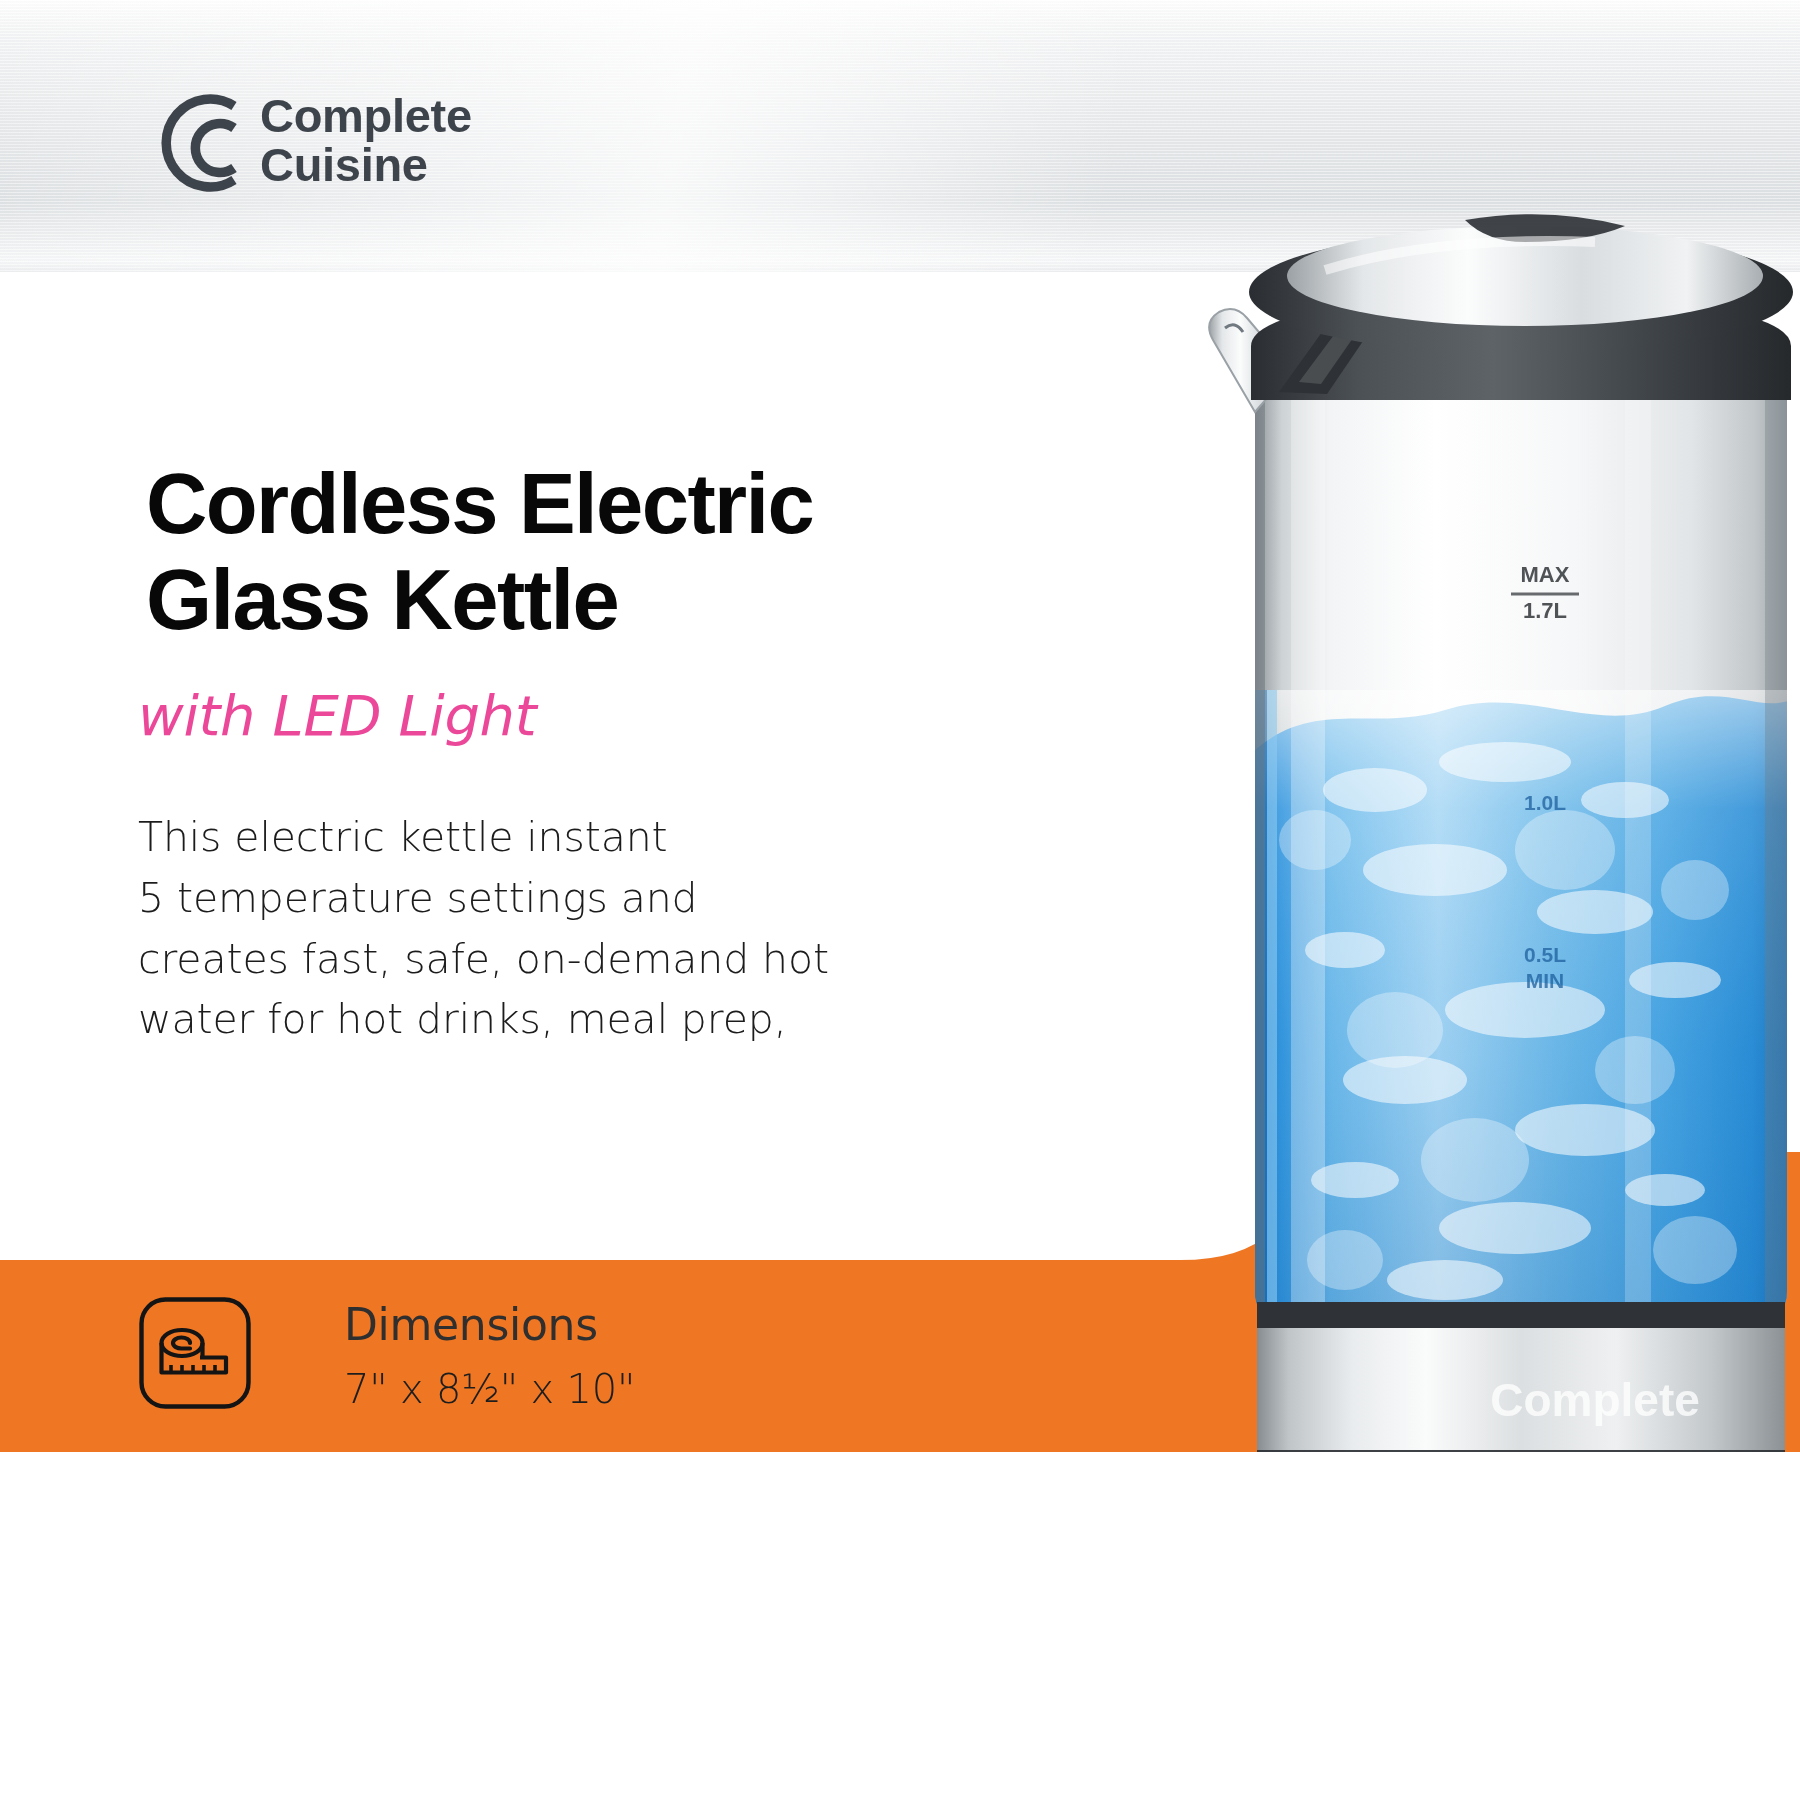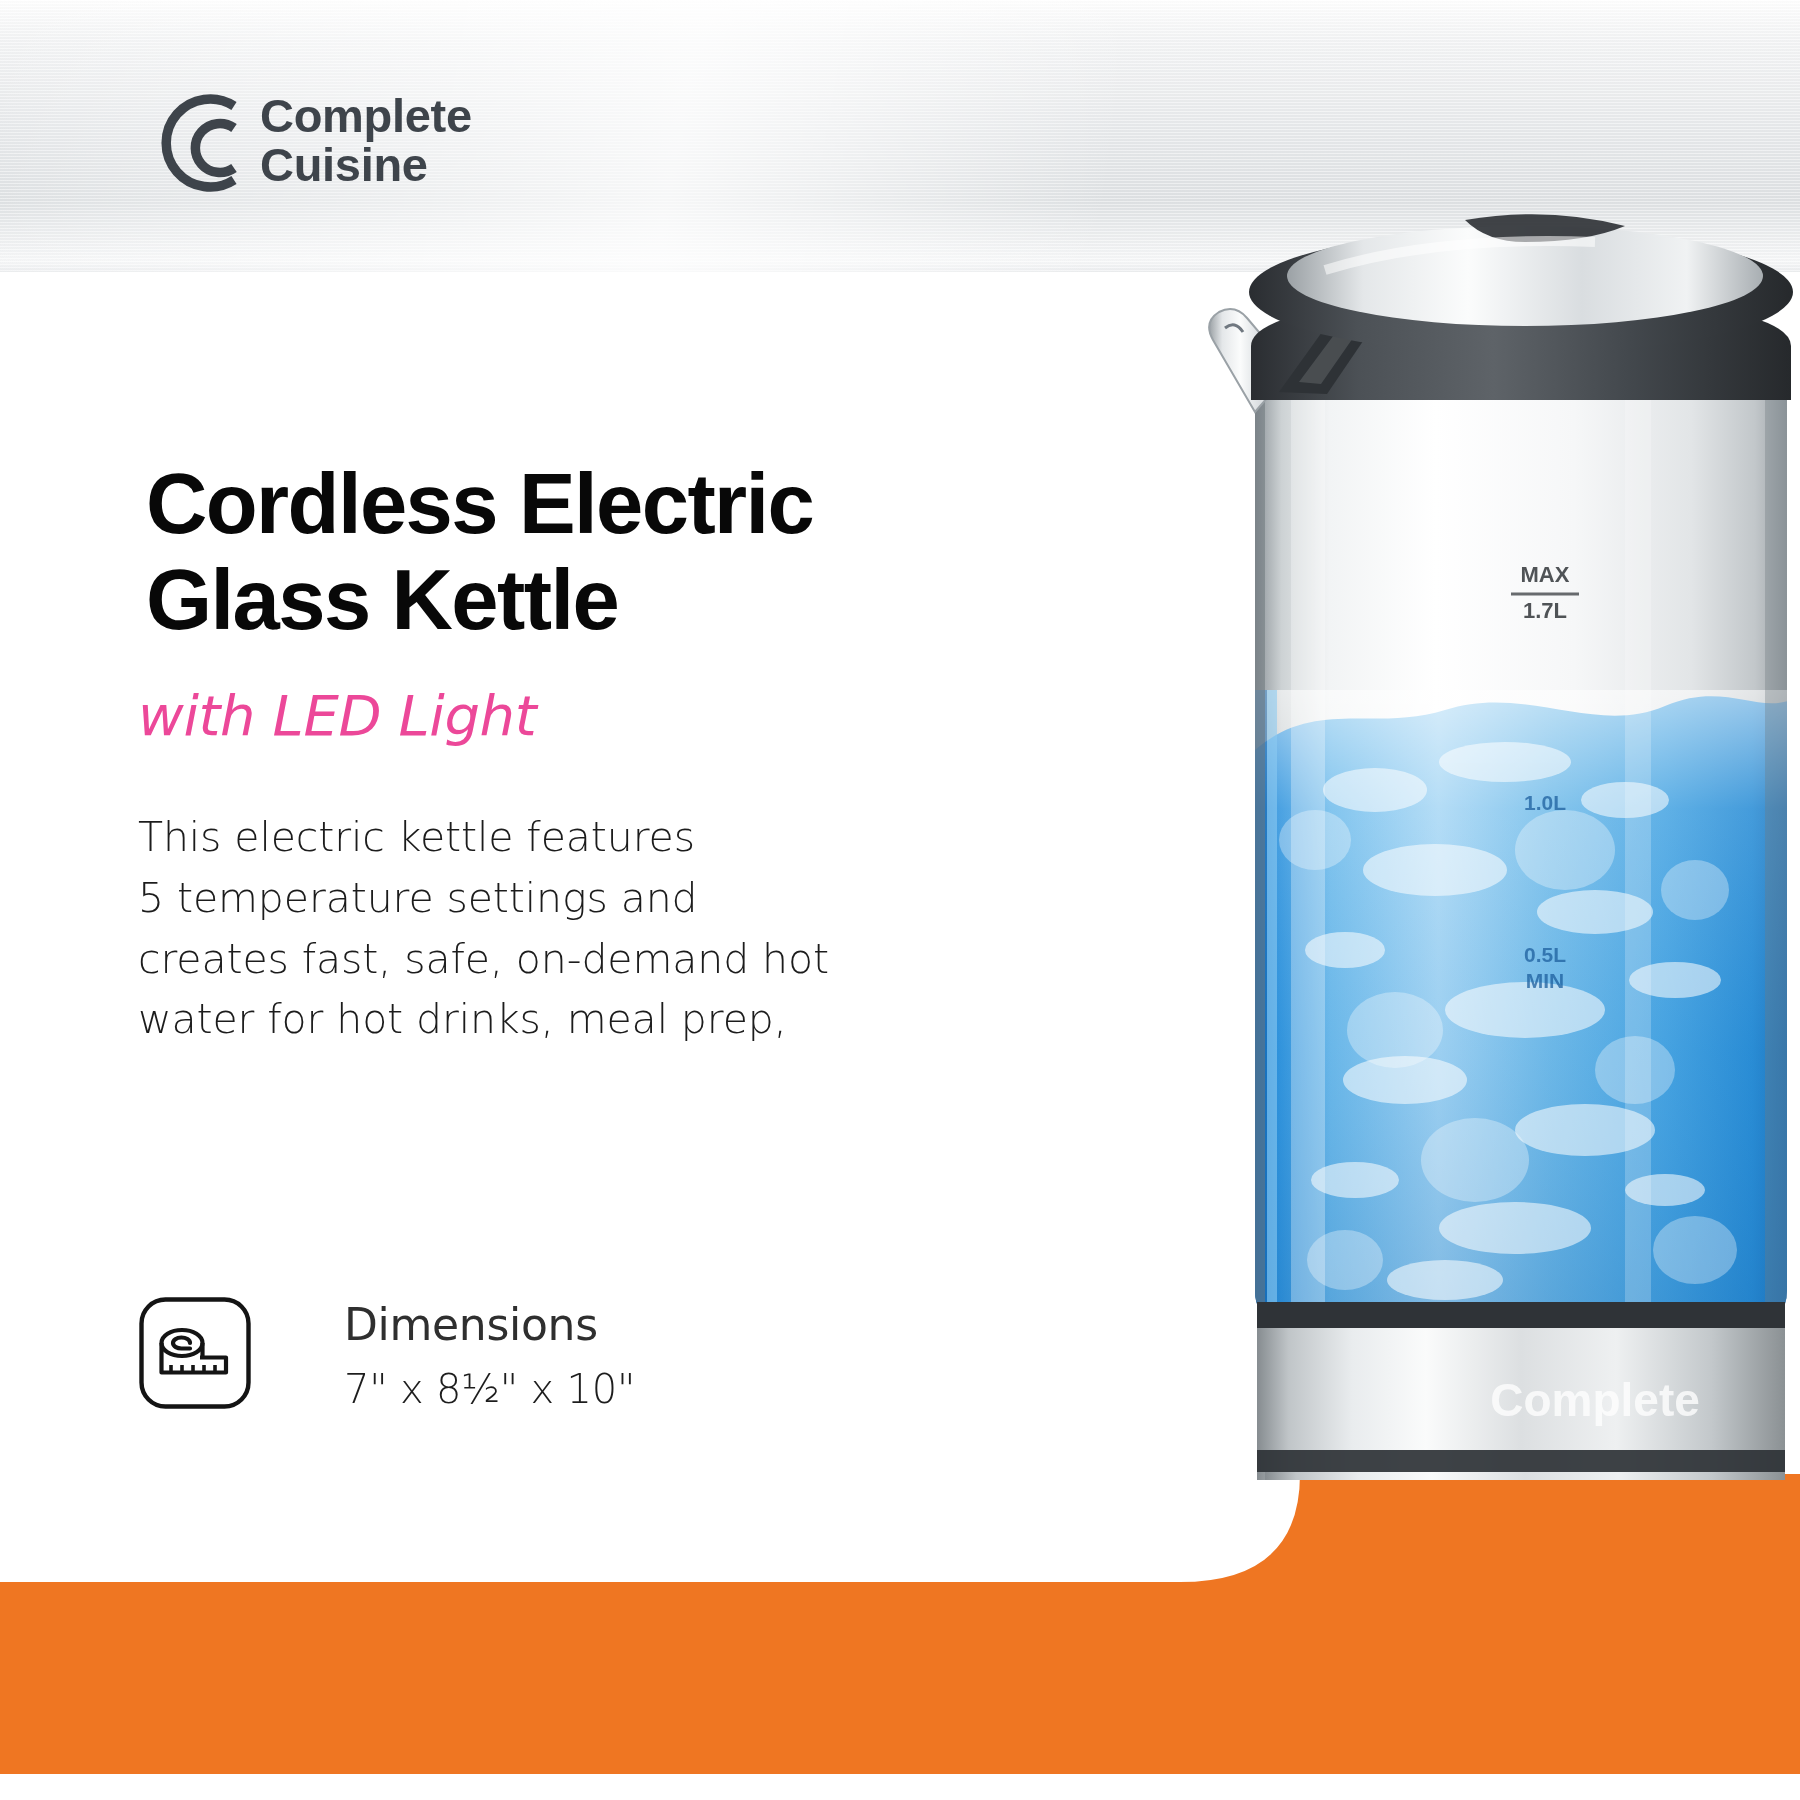--- a/index.html
+++ b/index.html
@@ -3,21 +3,21 @@
 <meta charset="utf-8">
 <title>Complete Cuisine — Cordless Electric Glass Kettle</title>
 <style>
   html,body{margin:0;padding:0;}
   body{
     width:1800px;height:1800px;overflow:hidden;
     background:#ffffff;
     font-family:"Liberation Sans", sans-serif;
     -webkit-font-smoothing:antialiased;
   }
-  #stage{position:relative;width:1800px;height:1774px;overflow:hidden;background:#fff;}
+  #stage{position:relative;width:1800px;height:1452px;overflow:hidden;background:#fff;}
 
   
   .header-band{
     position:absolute;left:0;top:0;width:1800px;height:272px;
     background:
       linear-gradient(180deg,#ffffff 0%,#f4f5f6 14%,#e8eaec 46%,#dfe2e4 74%,#f7f8f9 96%,#eceef0 100%);
     overflow:hidden;
   }
   .header-band .brush{
     position:absolute;inset:0;
@@ -101,21 +101,21 @@
     </div>
   </div>
 
   <div class="copy">
     <h1 class="headline">
       <span>Cordless Electric</span><br>
       <span>Glass Kettle</span>
     </h1>
     <div class="subhead">with LED Light</div>
     <p class="body-copy">
-      <span>This electric kettle features</span>
+      <span>This electric kettle instant</span>
       <span>5 temperature settings and</span>
       <span>creates fast, safe, on-demand hot</span>
       <span>water for hot drinks, meal prep,</span>
     </p>
   </div>
 
   <div class="dims">
     <svg class="dims-icon" viewBox="0 0 114 114">
       <rect x="3.5" y="3.5" width="107" height="107" rx="24" ry="24" fill="none" stroke="#141414" stroke-width="4.4"></rect>
 

